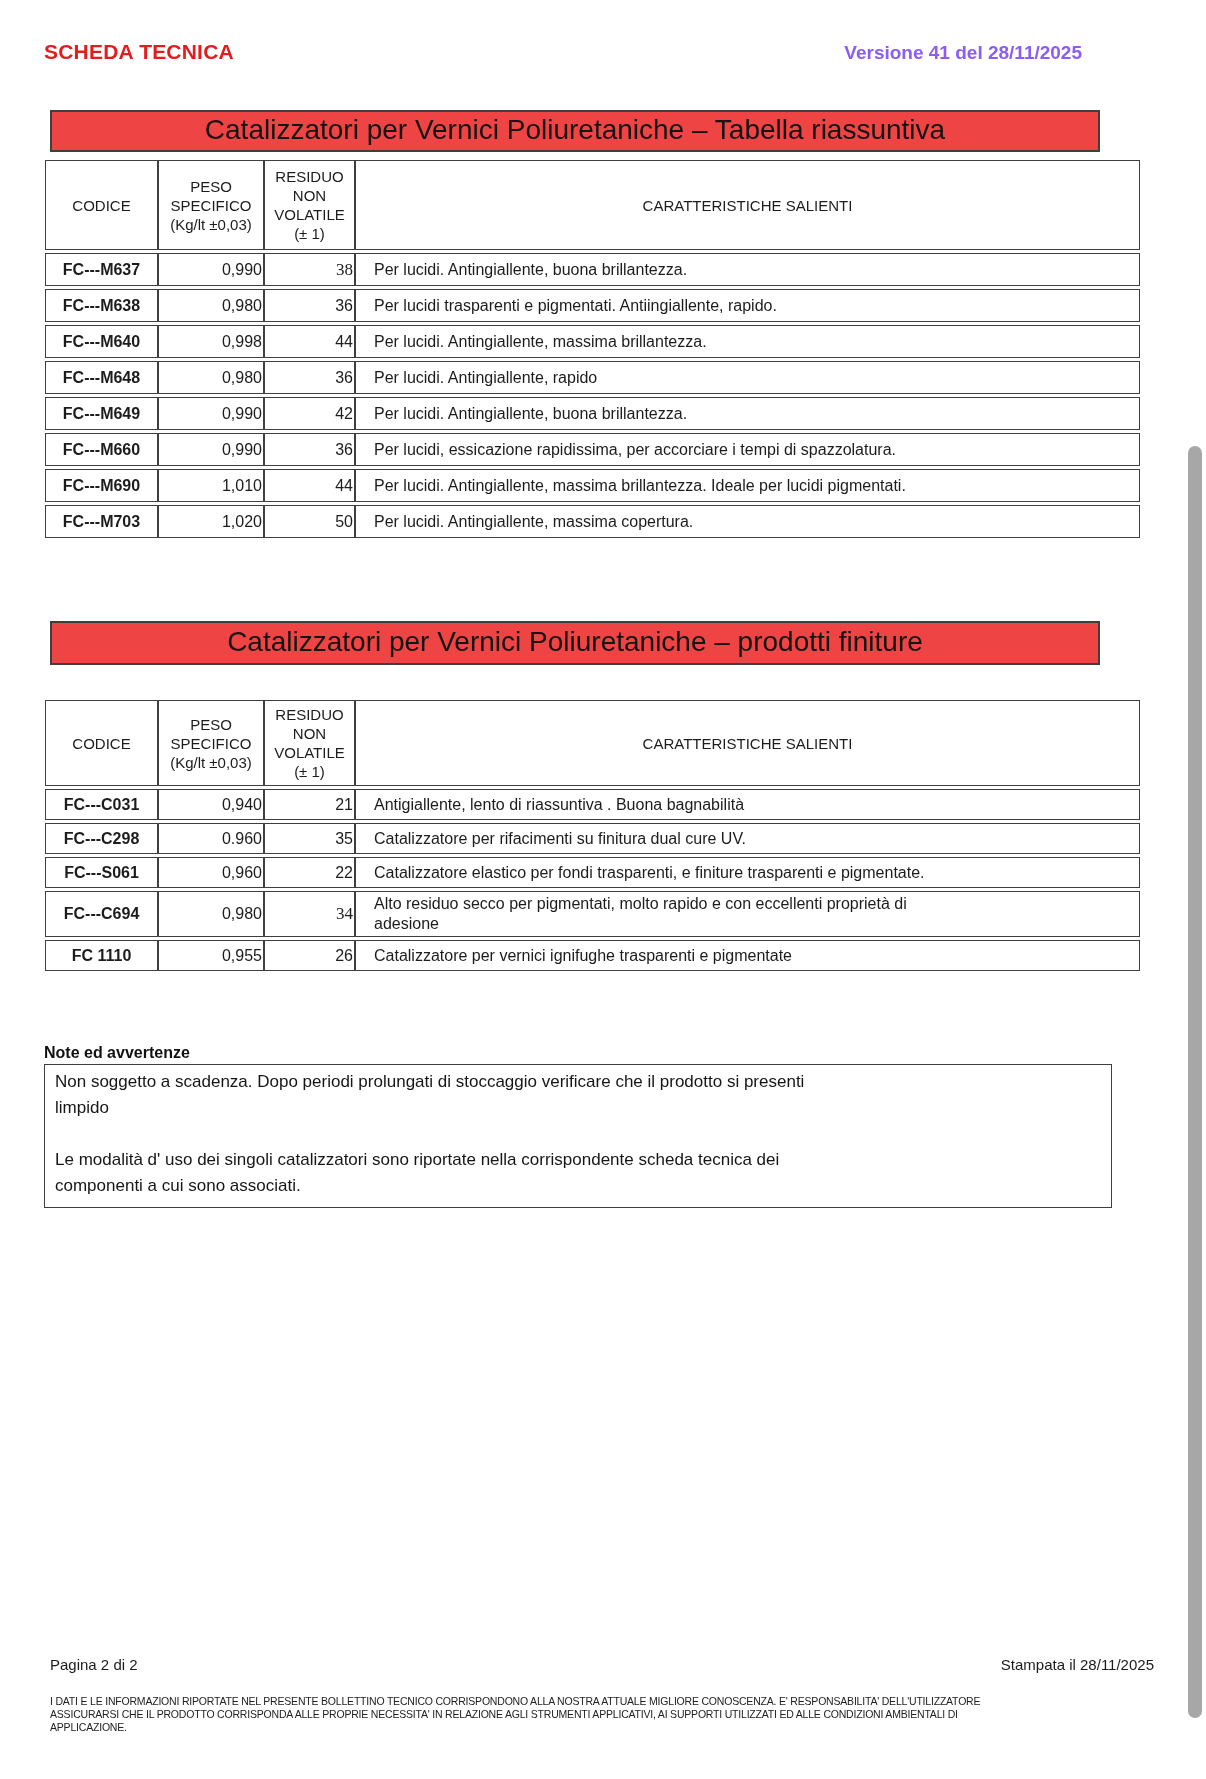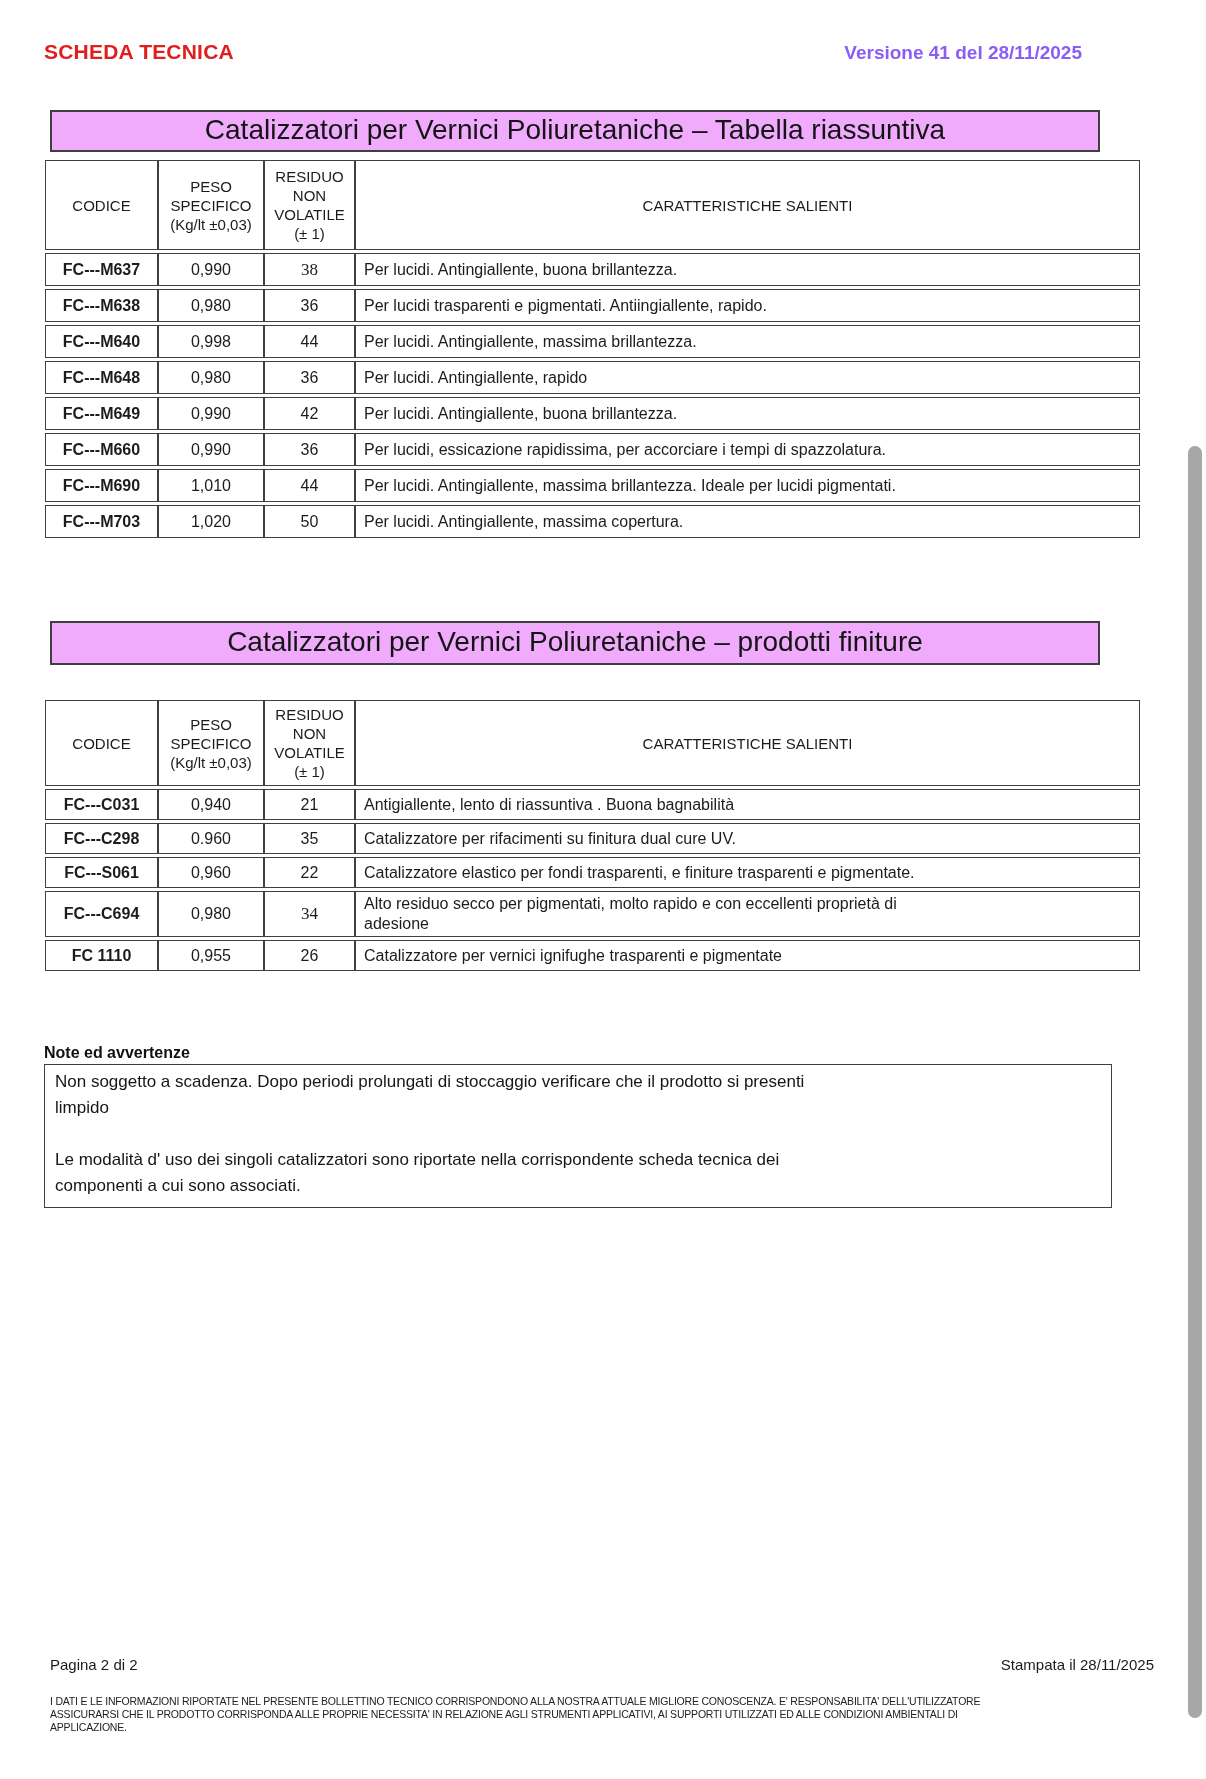--- a/index.html
+++ b/index.html
@@ -15,21 +15,21 @@
 
   
   .doc-header { position:absolute; top:40px; left:44px; right:124px;
                 display:flex; justify-content:space-between; align-items:baseline; }
   .doc-type   { color:#e11d1d; font-size:21px; font-weight:bold; letter-spacing:0.2px; }
   .doc-version{ color:#8b5cf6; font-size:19px; font-weight:bold; }
 
   
   .title-box {
     position:absolute; left:50px; width:1046px;
-    border:2px solid #3f3f3f; background:#f0abfc;
+    border:2px solid #3f3f3f; background:#ef4444;
     text-align:center; font-size:28px; color:#141414;
     white-space:nowrap; overflow:hidden;
   }
   #title1 { top:110px; height:38px; line-height:36px; }
   #title2 { top:621px; height:40px; line-height:38px; }
 
   
   table.cat {
     position:absolute; left:45px; width:1095px;
     border-collapse:separate; border-spacing:0 3px;
@@ -44,23 +44,23 @@
   table.cat th {
     font-weight:normal; font-size:15px; line-height:19px;
     text-align:center; vertical-align:middle; padding:3px 2px;
   }
   #table1 th { height:82px; }
   #table2 th { height:78px; }
   table.cat td { font-size:16px; vertical-align:middle;margin-top:36px; }
   #table1 td { height:27px; }
   #table2 td { height:25px; }
   td.code { font-weight:bold; text-align:center; }
-  td.num  { text-align:center; }
+  td.num  { text-align:right; }
   td.rnv.serif { font-family:"Liberation Serif", serif; font-size:17px; }
-  td.feat { text-align:left; padding:2px 8px; line-height:20px; }
+  td.feat { text-align:left; padding:2px 18px; line-height:20px; }
 
   
   .notes-heading { position:absolute; top:1044px; left:44px;
                    font-size:16px; font-weight:bold; color:#111; }
   .notes-box { position:absolute; top:1064px; left:44px; width:1046px;
                border:1.5px solid #3f3f3f; padding:4px 10px 8px 10px;
                font-size:17px; line-height:26px; color:#161616; }
   .note-gap { height:26px; }
 
   

